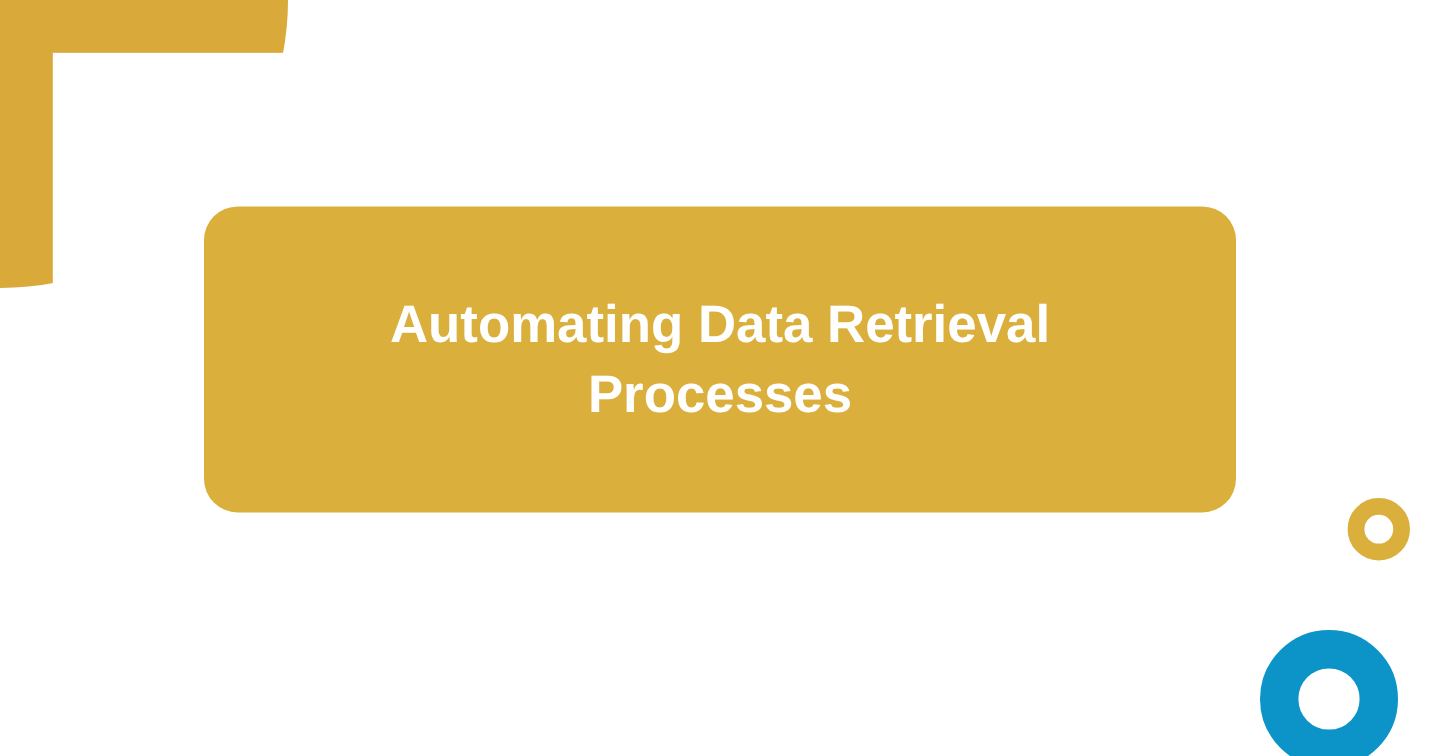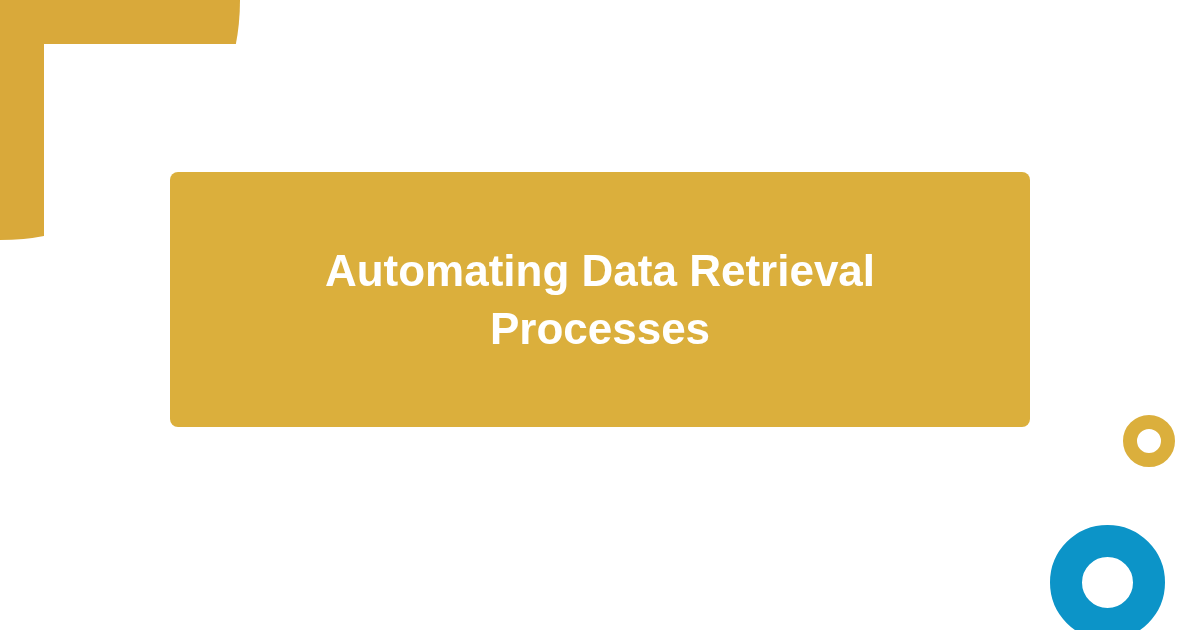--- a/index.html
+++ b/index.html
@@ -22,21 +22,21 @@
       width: 240px;
       height: 240px;
     }
     .title-card {
       position: absolute;
       top: 172px;
       left: 170px;
       width: 860px;
       height: 255px;
       background: #dbaf3c;
-      border-radius: 8px;
+      border-radius: 28px;
       display: flex;
       align-items: center;
       justify-content: center;
       padding: 40px 60px;
     }
     .title-text {
       color: #ffffff;
       font-size: 44px;
       font-weight: 600;
       text-align: center;

